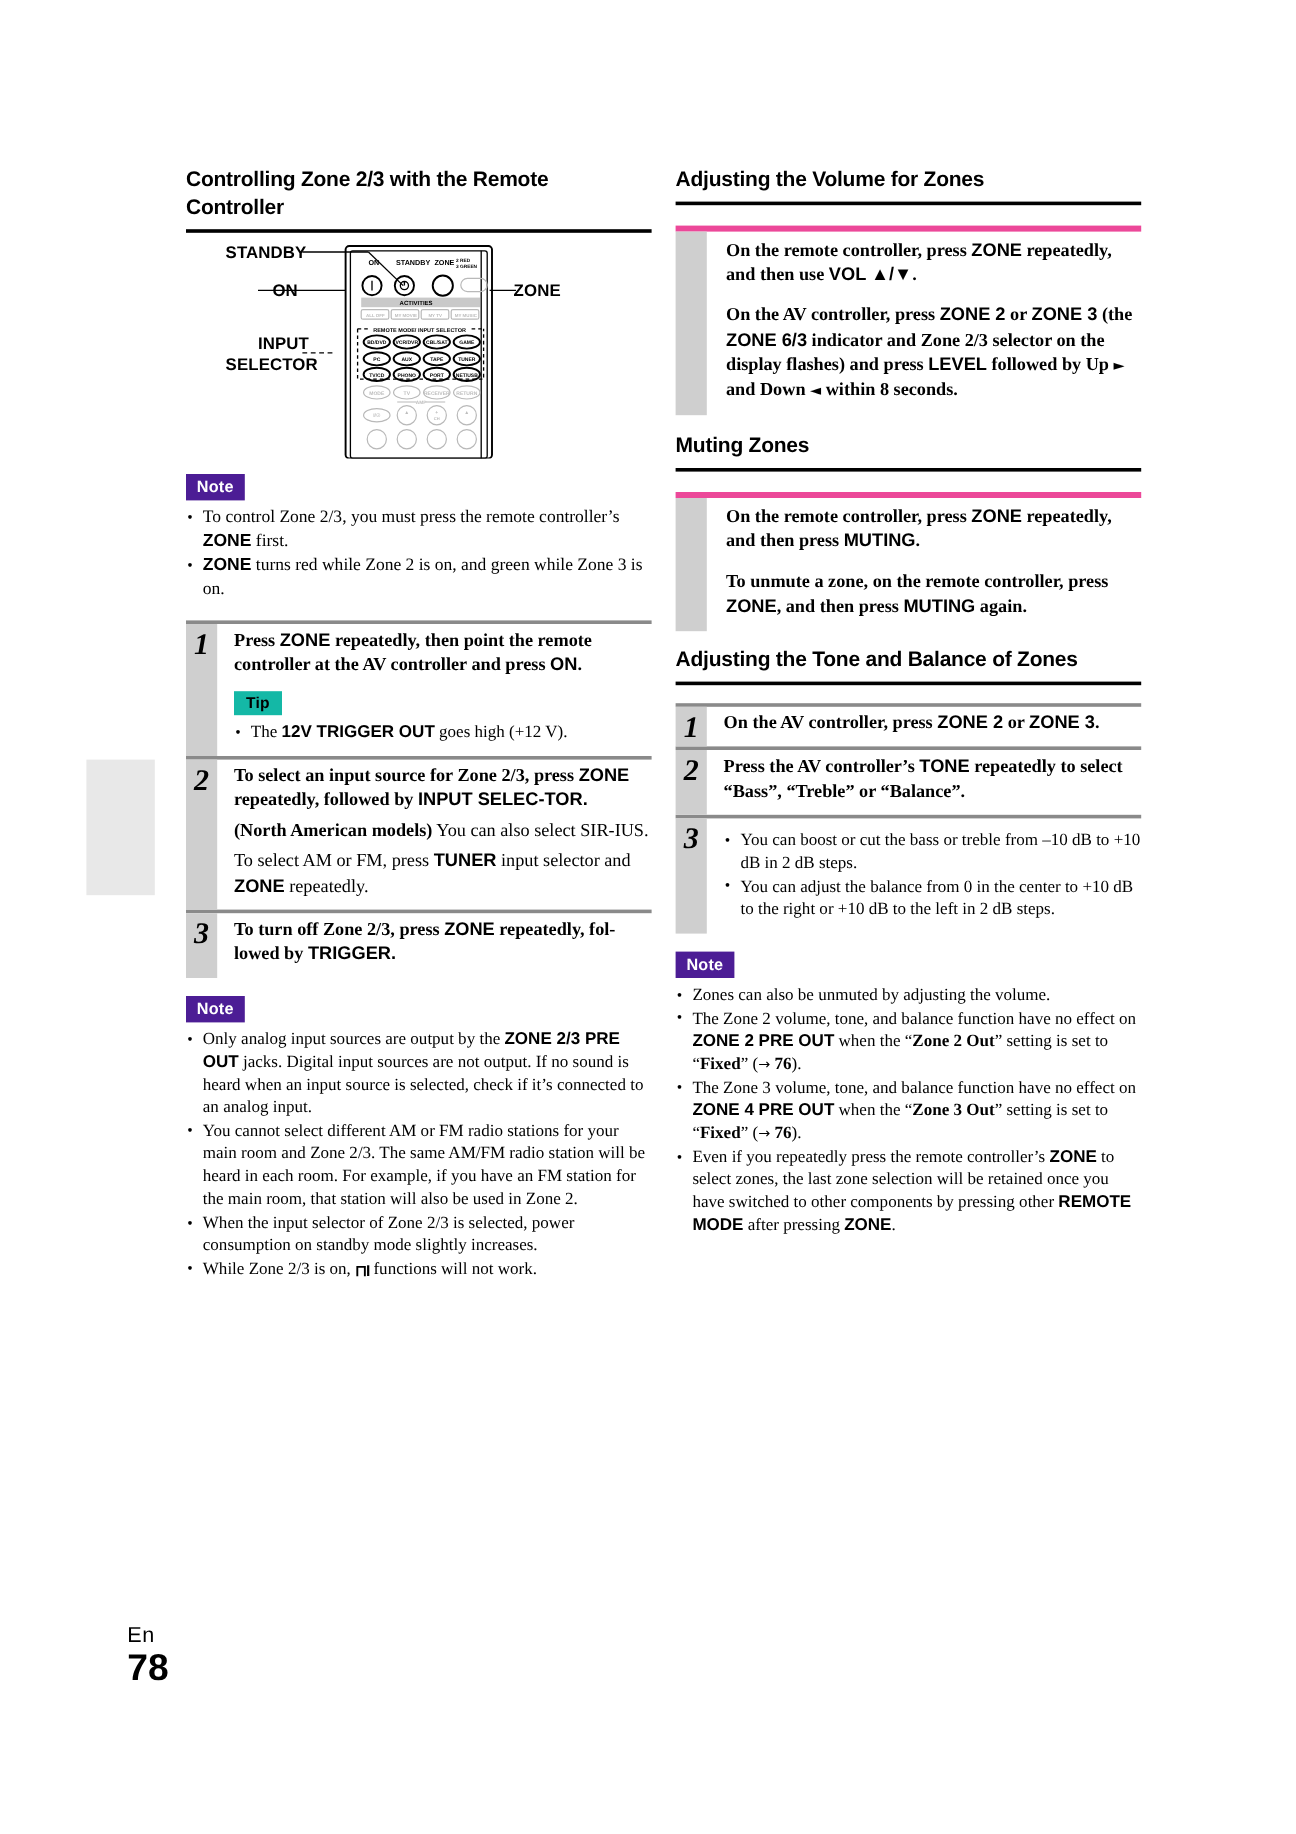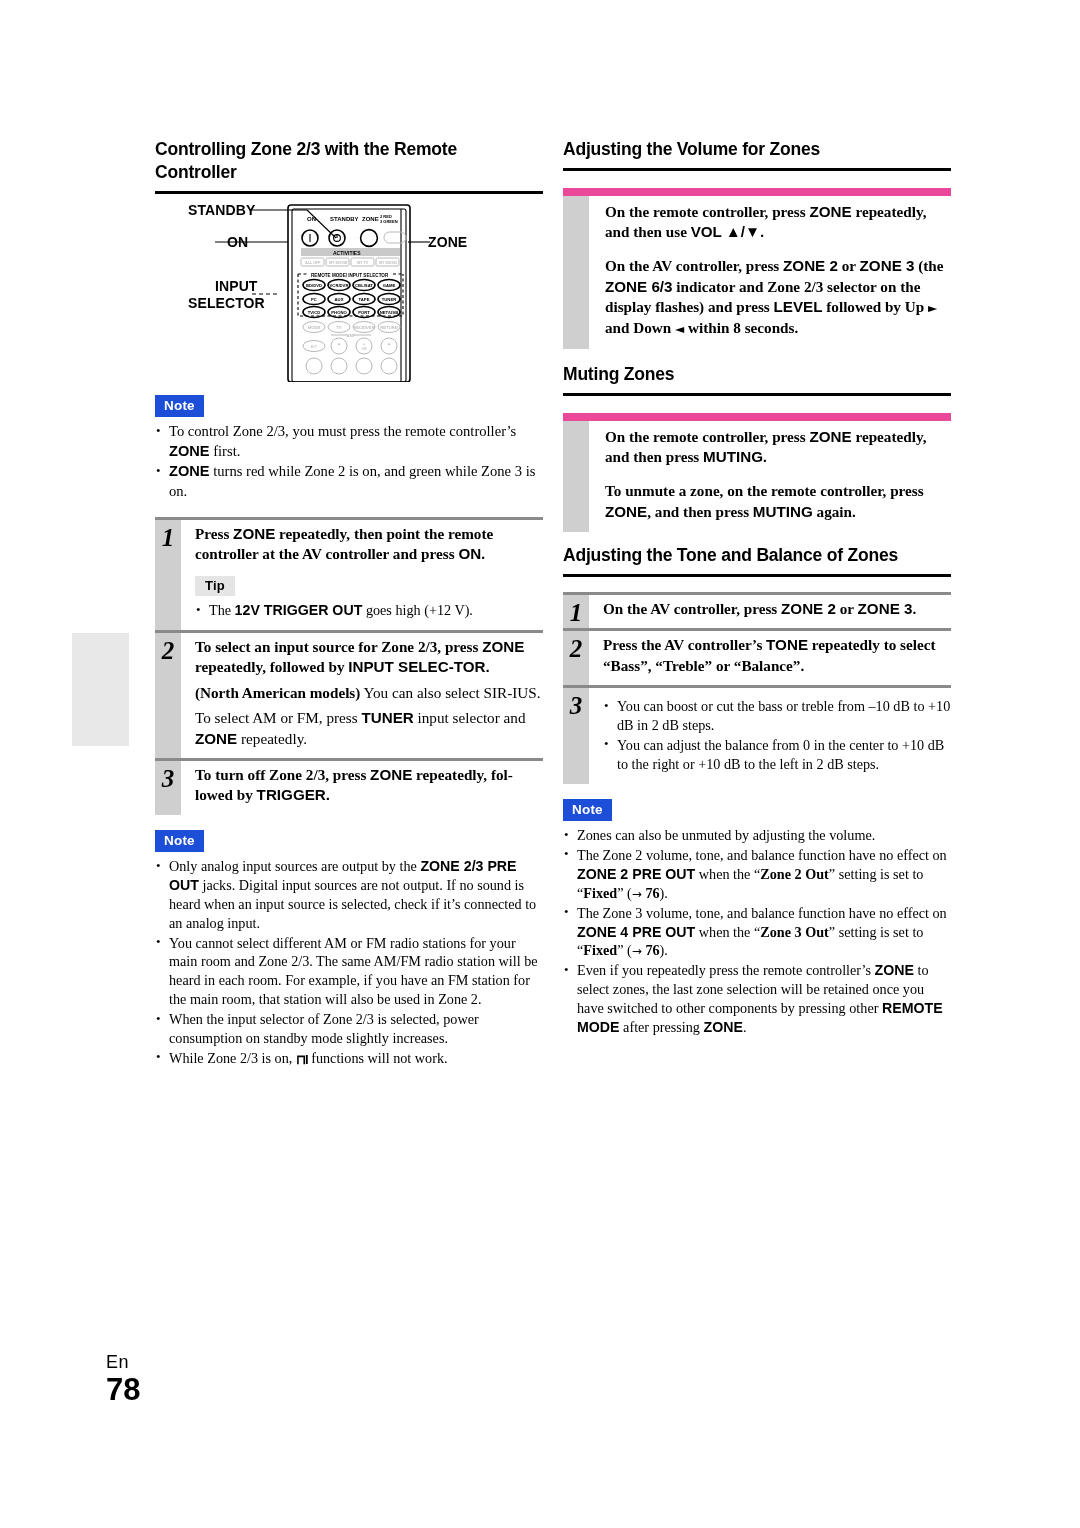--- a/index.html
+++ b/index.html
@@ -53,21 +53,21 @@
   .sec-rule {
     border: 0;
     border-top: 3px solid #000;
     margin: 7px 0 0 0;
     height: 0;
   }
 
   
   .instr-block {
     margin-top: 17px;
-    border-top: 8px solid #ec4899;
+    border-top: 5px solid #ec4899;
     display: flex;
   }
   .instr-bar {
     width: 26px;
     flex: 0 0 26px;
     background: #cfcfcf;
   }
   .instr-body {
     flex: 1 1 auto;
     padding: 6px 0 8px 16px;
@@ -118,26 +118,26 @@
   }
 
   
   .badge {
     display: inline-block;
     font-family: "Liberation Sans", sans-serif;
     font-weight: bold;
     font-size: 13.5px;
     line-height: 1;
     padding: 4px 9px 5px 9px;
-    background: #1d4ed8;
+    background: #4c1d95;
     color: #fff;
     letter-spacing: 0.2px;
   }
   .badge.tip {
-    background: #e5e5e5;
+    background: #14b8a6;
     color: #000;
     padding: 3px 10px 4px 10px;
     font-size: 13px;
   }
   .note-block { margin-top: 15px; }
   .tip-block  { margin-top: 12px; }
 
   ul.bullets {
     list-style: none;
     margin: 5px 0 0 0;

